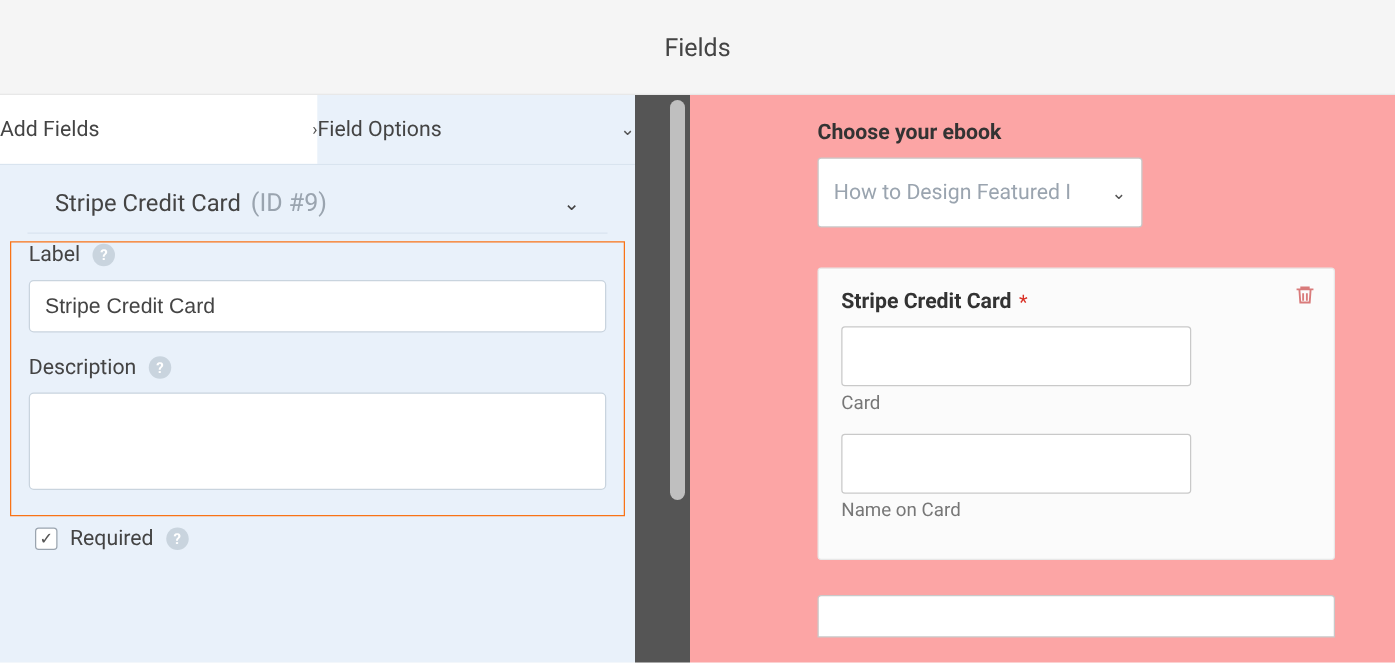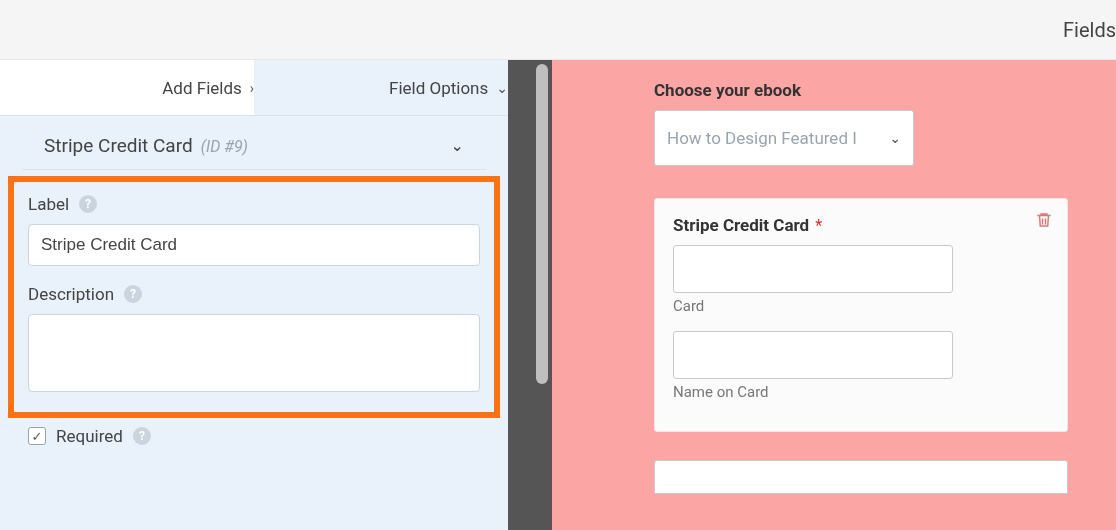--- a/index.html
+++ b/index.html
@@ -5,25 +5,25 @@
   * { box-sizing: border-box; margin: 0; padding: 0; }
   body {
     font-family: -apple-system, BlinkMacSystemFont, "Segoe UI", Roboto, Helvetica, Arial, sans-serif;
     background: #f5f5f5;
     width: 1116px;
     height: 530px;
     overflow: hidden;
     color: #444;
   }
   .topbar {
-    height: 60px;
+    height: 76px;
     background: #f5f5f5;
     display: flex;
     align-items: center;
-    justify-content: flex-end;
+    justify-content: center;
     border-bottom: 1px solid #e8e8e8;
   }
   .topbar-title {
     font-size: 20px;
     color: #444;
   }
   .workarea {
     display: flex;
     height: 470px;
     background: #fff;
@@ -37,21 +37,21 @@
   }
   .tabs {
     display: flex;
     height: 56px;
     border-bottom: 1px solid #d9e4ef;
   }
   .tab {
     flex: 1;
     display: flex;
     align-items: center;
-    justify-content: flex-end;
+    justify-content: space-between;
     font-size: 17px;
     color: #444;
     cursor: pointer;
     gap: 8px;
   }
   .tab.add { background: #fff; }
   .tab.options { background: #e9f1fa; }
   .tab .chev { font-size: 14px; color: #555; }
   .field-header {
     display: flex;
@@ -64,30 +64,29 @@
   .field-header-left {
     display: flex;
     align-items: baseline;
     gap: 8px;
   }
   .field-title {
     font-size: 19px;
     color: #444;
   }
   .field-id {
-    font-size: 16px;
+    font-size: 20px;
     color: #9aa4af;
-    font-style: italic;
   }
   .field-header .chev-down { font-size: 16px; color: #444; cursor: pointer; }
 
   .highlight-box {
-    border: 6px solid #f97316;
+    border: 1px solid #f97316;
     margin: 6px 8px 8px 8px;
-    padding: 12px 14px 16px 14px;
+    padding: 0 14px 16px 14px;
     background: transparent;
   }
   .form-group { margin-bottom: 18px; }
   .form-label-row {
     display: flex;
     align-items: center;
     gap: 10px;
     margin-bottom: 10px;
   }
   .form-label {

